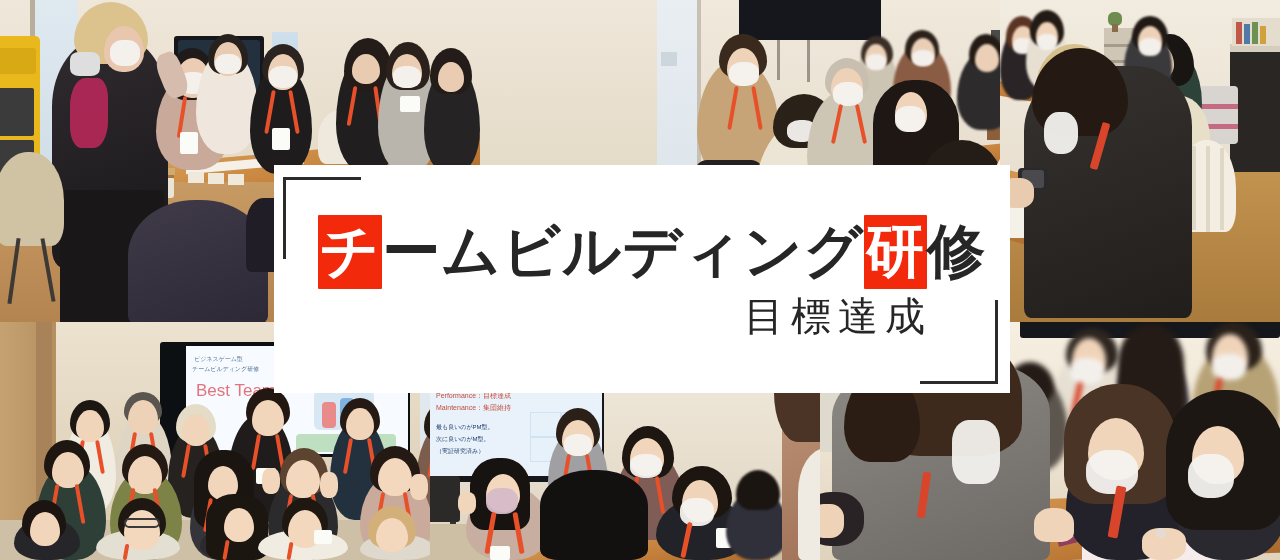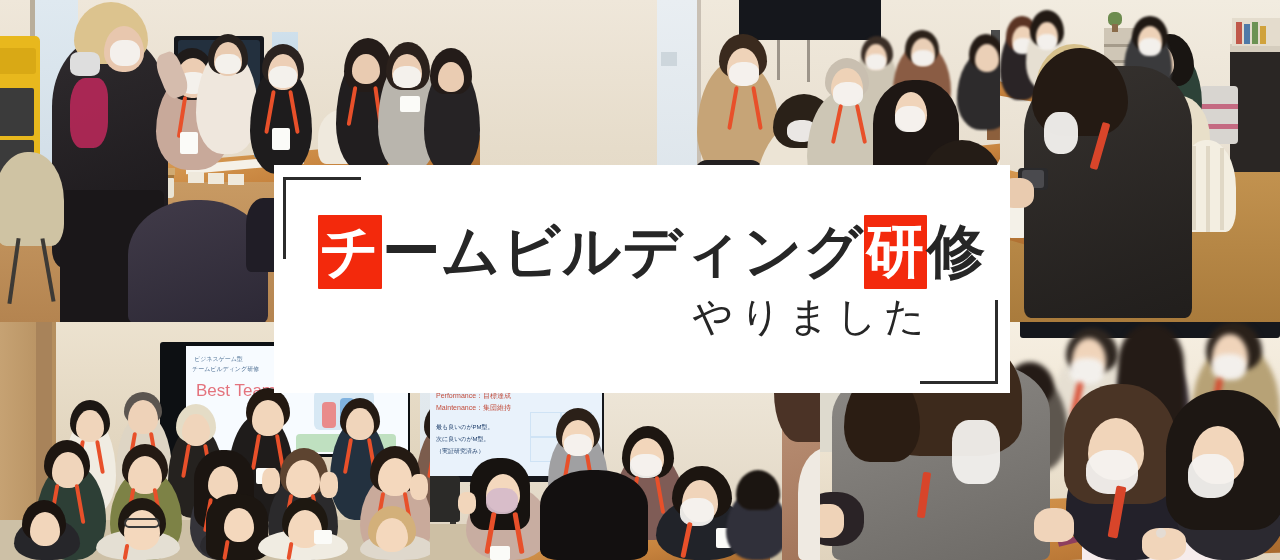--- a/index.html
+++ b/index.html
@@ -628,16 +628,16 @@
 
   <div class="bracket" id="bracket-br">
     <span class="h"></span>
       <span class="v"></span>
   </div>
 
   <div id="headline">
     <div class="line1">
       <span class="hl">チ</span><span class="plain">ームビルディング</span><span class="hl">研</span><span class="plain">修</span>
     </div>
-    <div class="line2">やりました</div>
+    <div class="line2">目標達成</div>
   </div>
 
 </div>
 
 </body></html>

